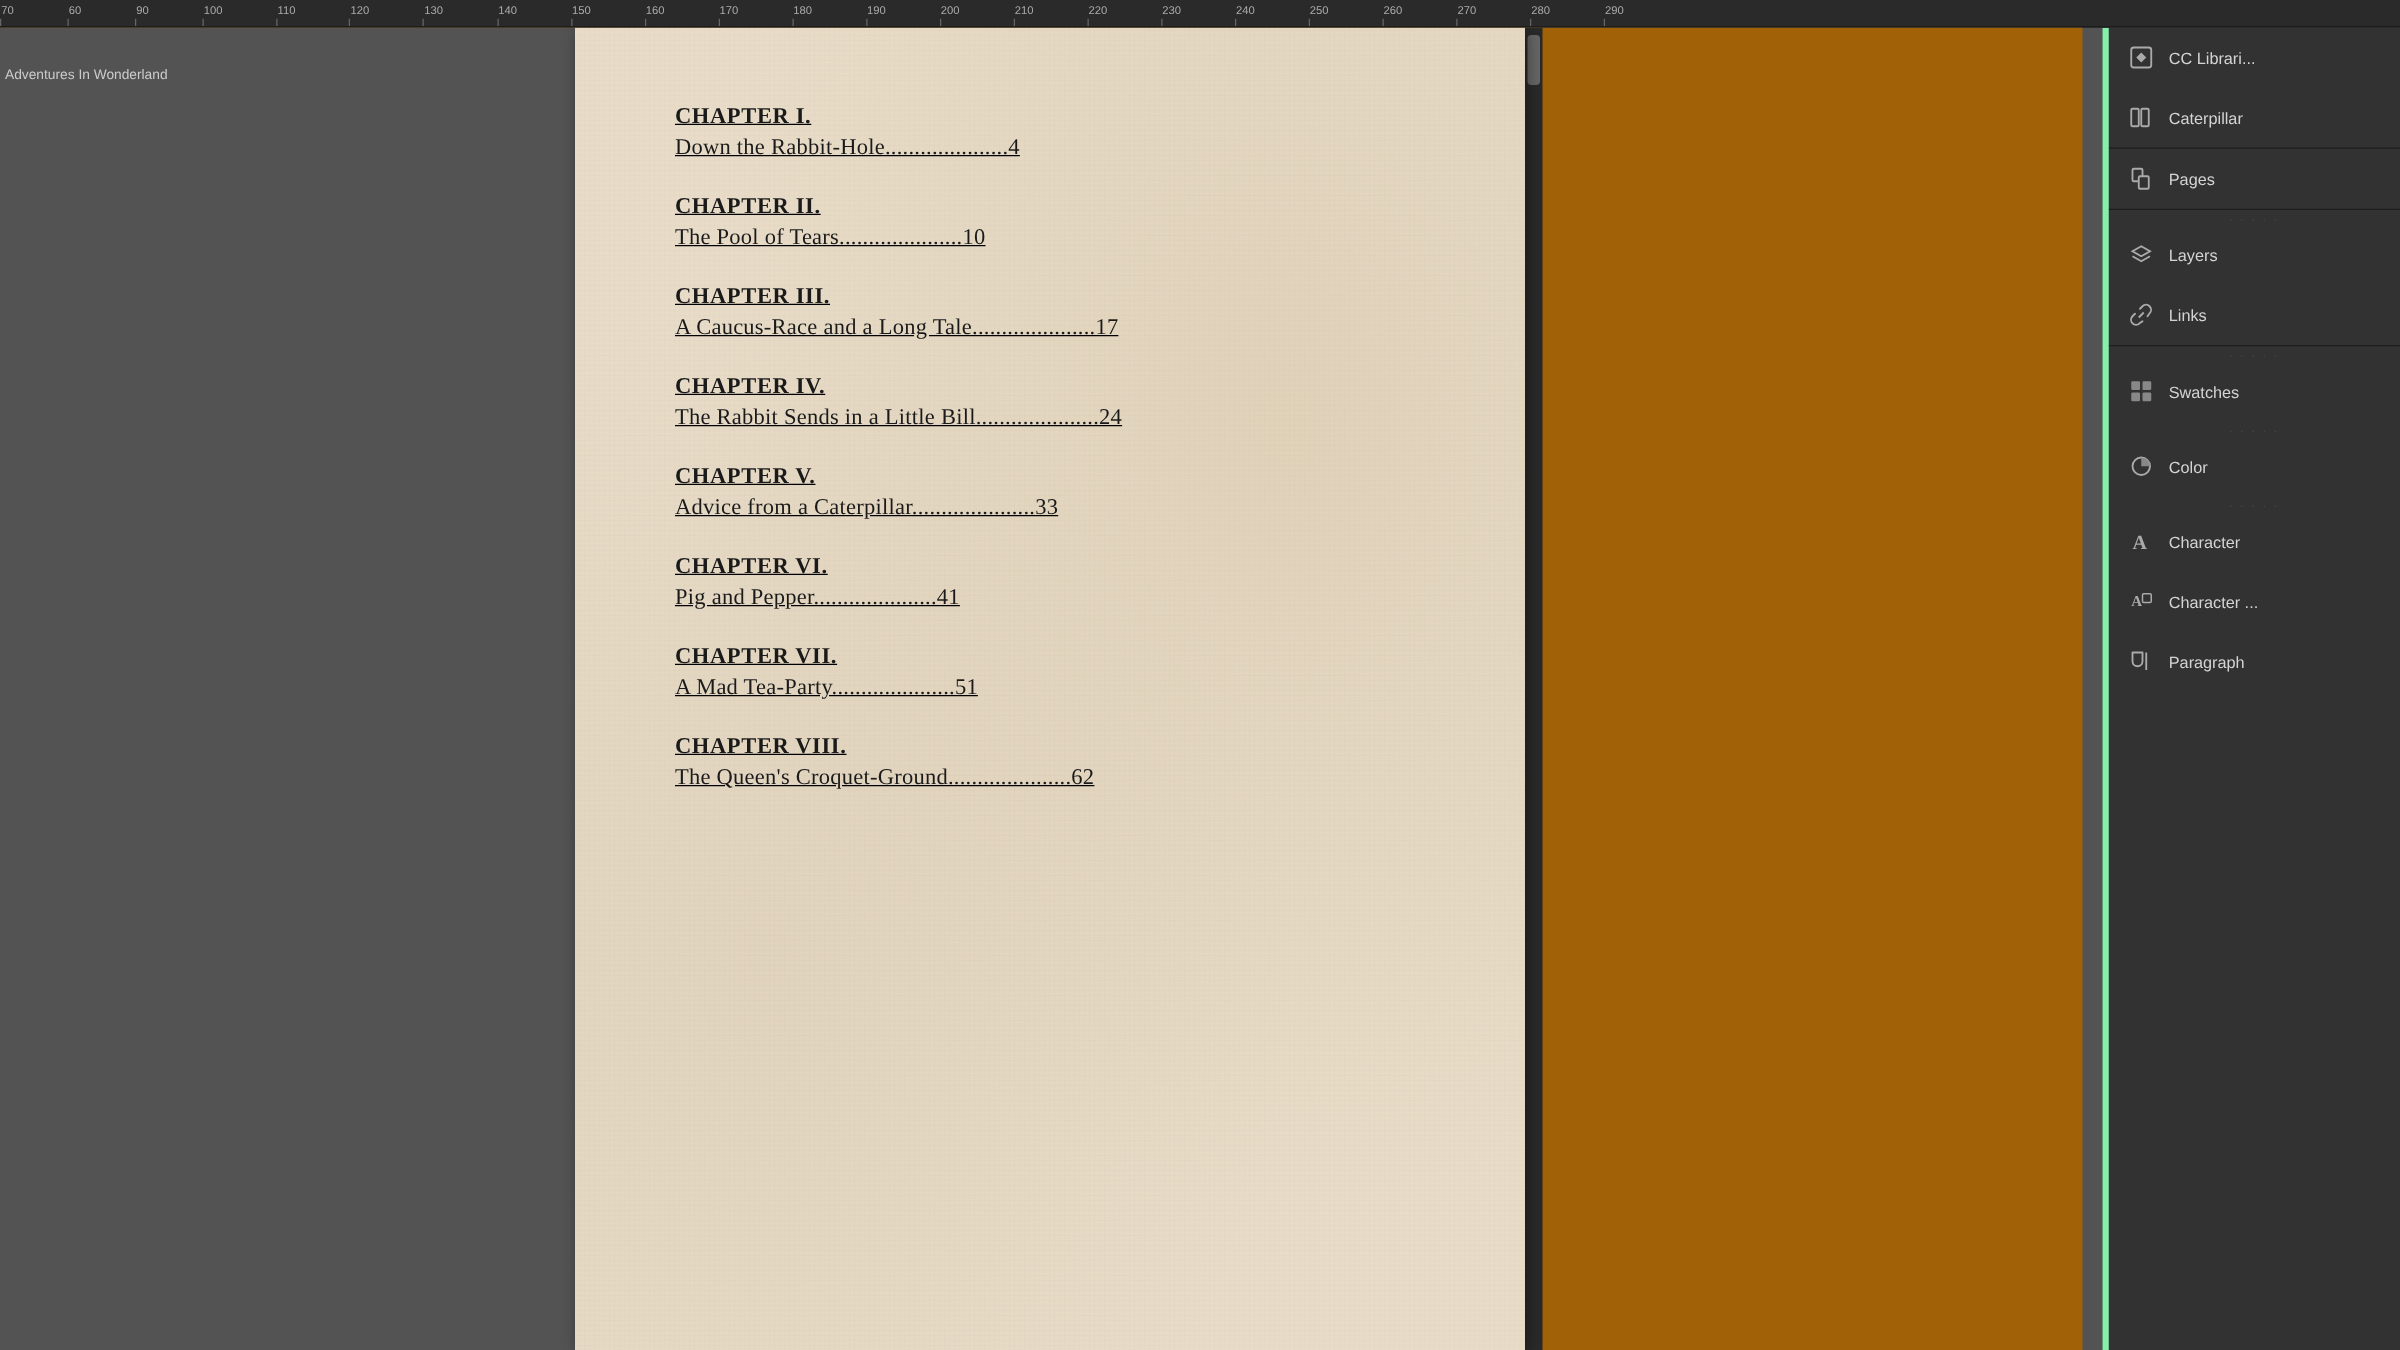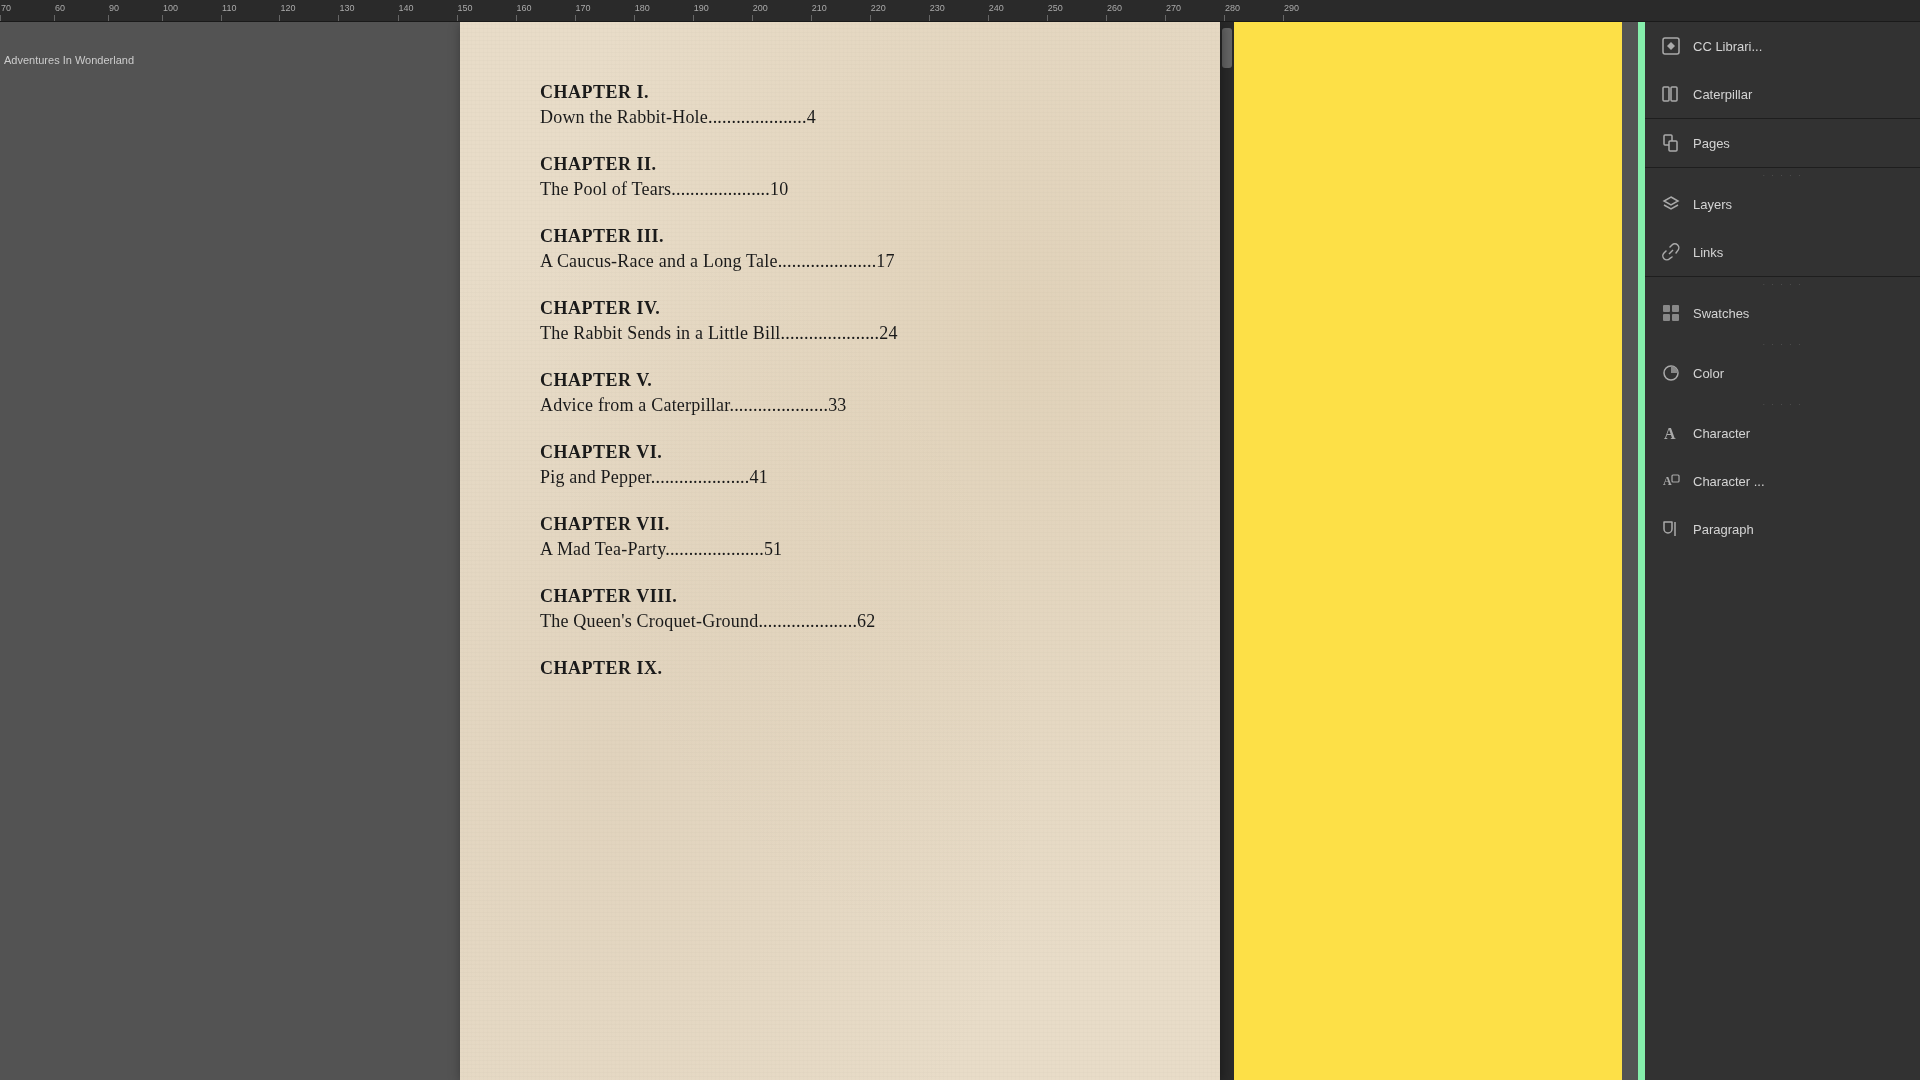--- a/index.html
+++ b/index.html
@@ -55,24 +55,25 @@
     
     .main-area {
       display: flex;
       flex: 1;
       overflow: hidden;
     }
 
     
     .canvas-area {
       flex: 1;
-      background: #fde047;
+      background: #a16207;
       display: flex;
       position: relative;
       overflow: hidden;
+      text-decoration: underline;
     }
 
     
     .pasteboard-left {
       width: 460px;
       height: 100%;
       background: #535353;
       position: relative;
       flex-shrink: 0;
     }
@@ -152,26 +153,26 @@
 
     .chapter-subtitle {
       font-family: 'Georgia', 'Times New Roman', serif;
       font-size: 18px;
       color: #1a1a1a;
       letter-spacing: 0.2px;
     }
 
     
     .sidebar {
-      width: 282px;
+      width: 238px;
       height: 100%;
       background: #323232;
       display: flex;
       flex-direction: column;
-      border-left: 7px solid #86efac;
+      border-left: 5px solid #86efac;
       flex-shrink: 0;
       overflow-y: auto;
       margin-left: 16px;
     }
 
     .sidebar-item {
       display: flex;
       align-items: center;
       padding: 14px 16px;
       cursor: pointer;
@@ -388,24 +389,20 @@
       <div class="chapter-subtitle">Pig and Pepper.....................41</div>
     </div>
             <div class="chapter-entry">
       <div class="chapter-heading">CHAPTER VII.</div>
       <div class="chapter-subtitle">A Mad Tea-Party.....................51</div>
     </div>
             <div class="chapter-entry">
       <div class="chapter-heading">CHAPTER VIII.</div>
       <div class="chapter-subtitle">The Queen's Croquet-Ground.....................62</div>
     </div>
-            <div class="chapter-entry">
-      <div class="chapter-heading">CHAPTER IX.</div>
-
-    </div>
           </div>
       </div>
     </div>
 
     <div class="scroll-bar">
       <div class="scroll-thumb"></div>
     </div>
 
   </div>
 

